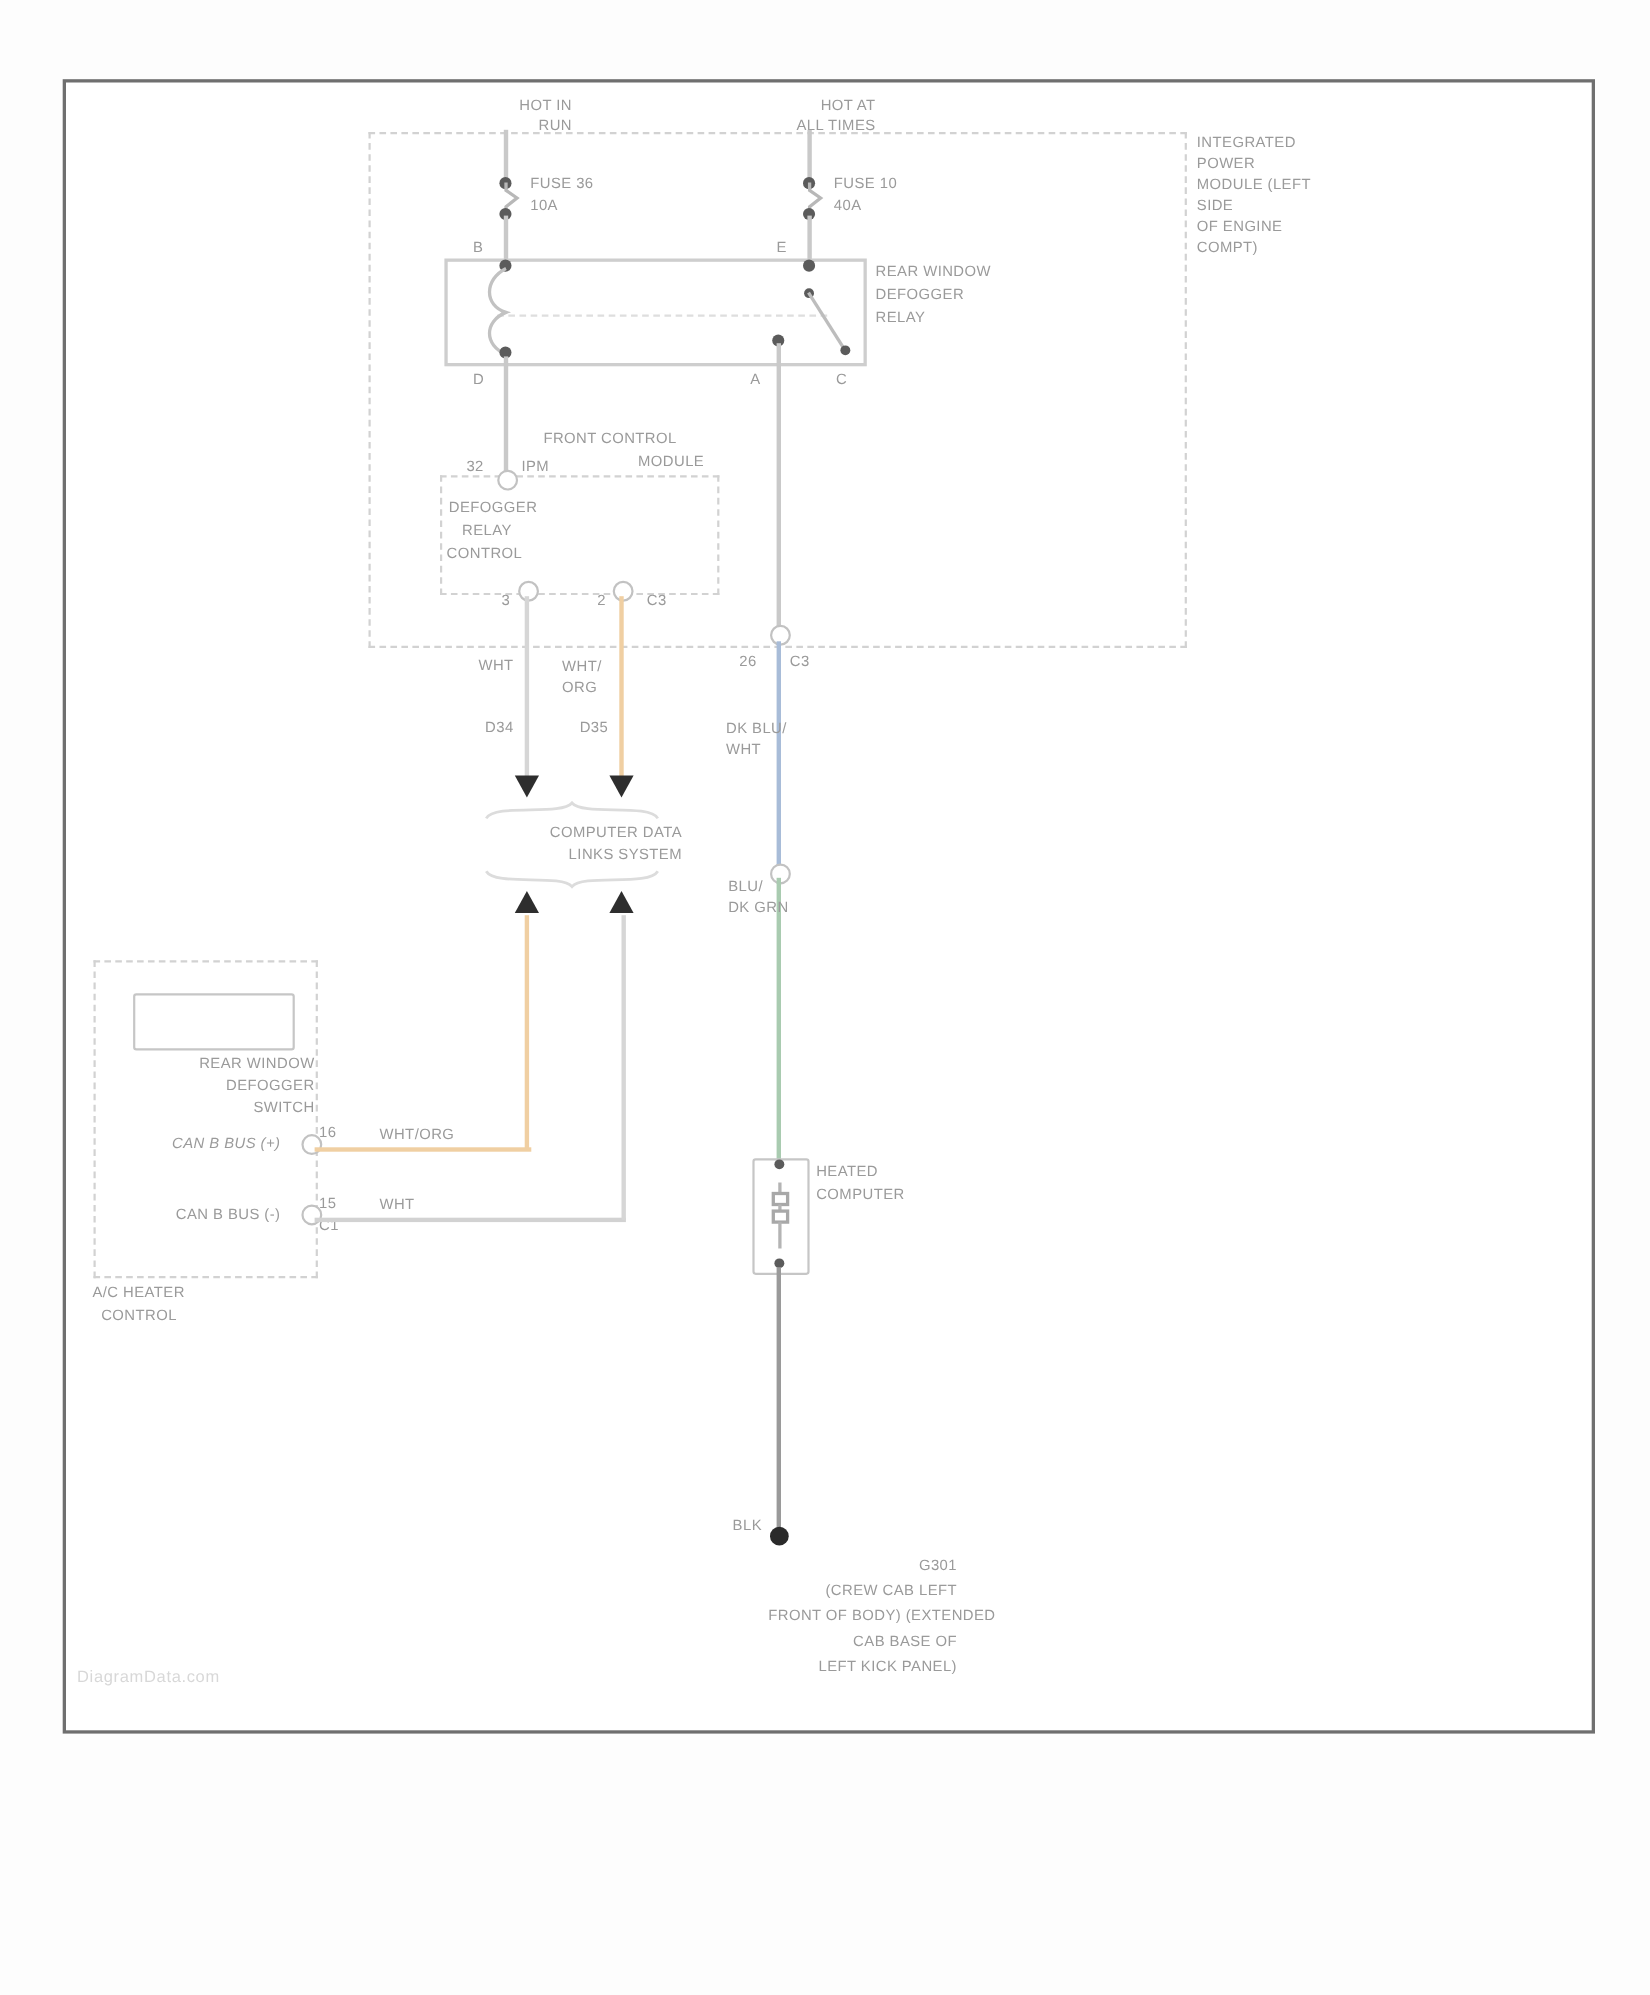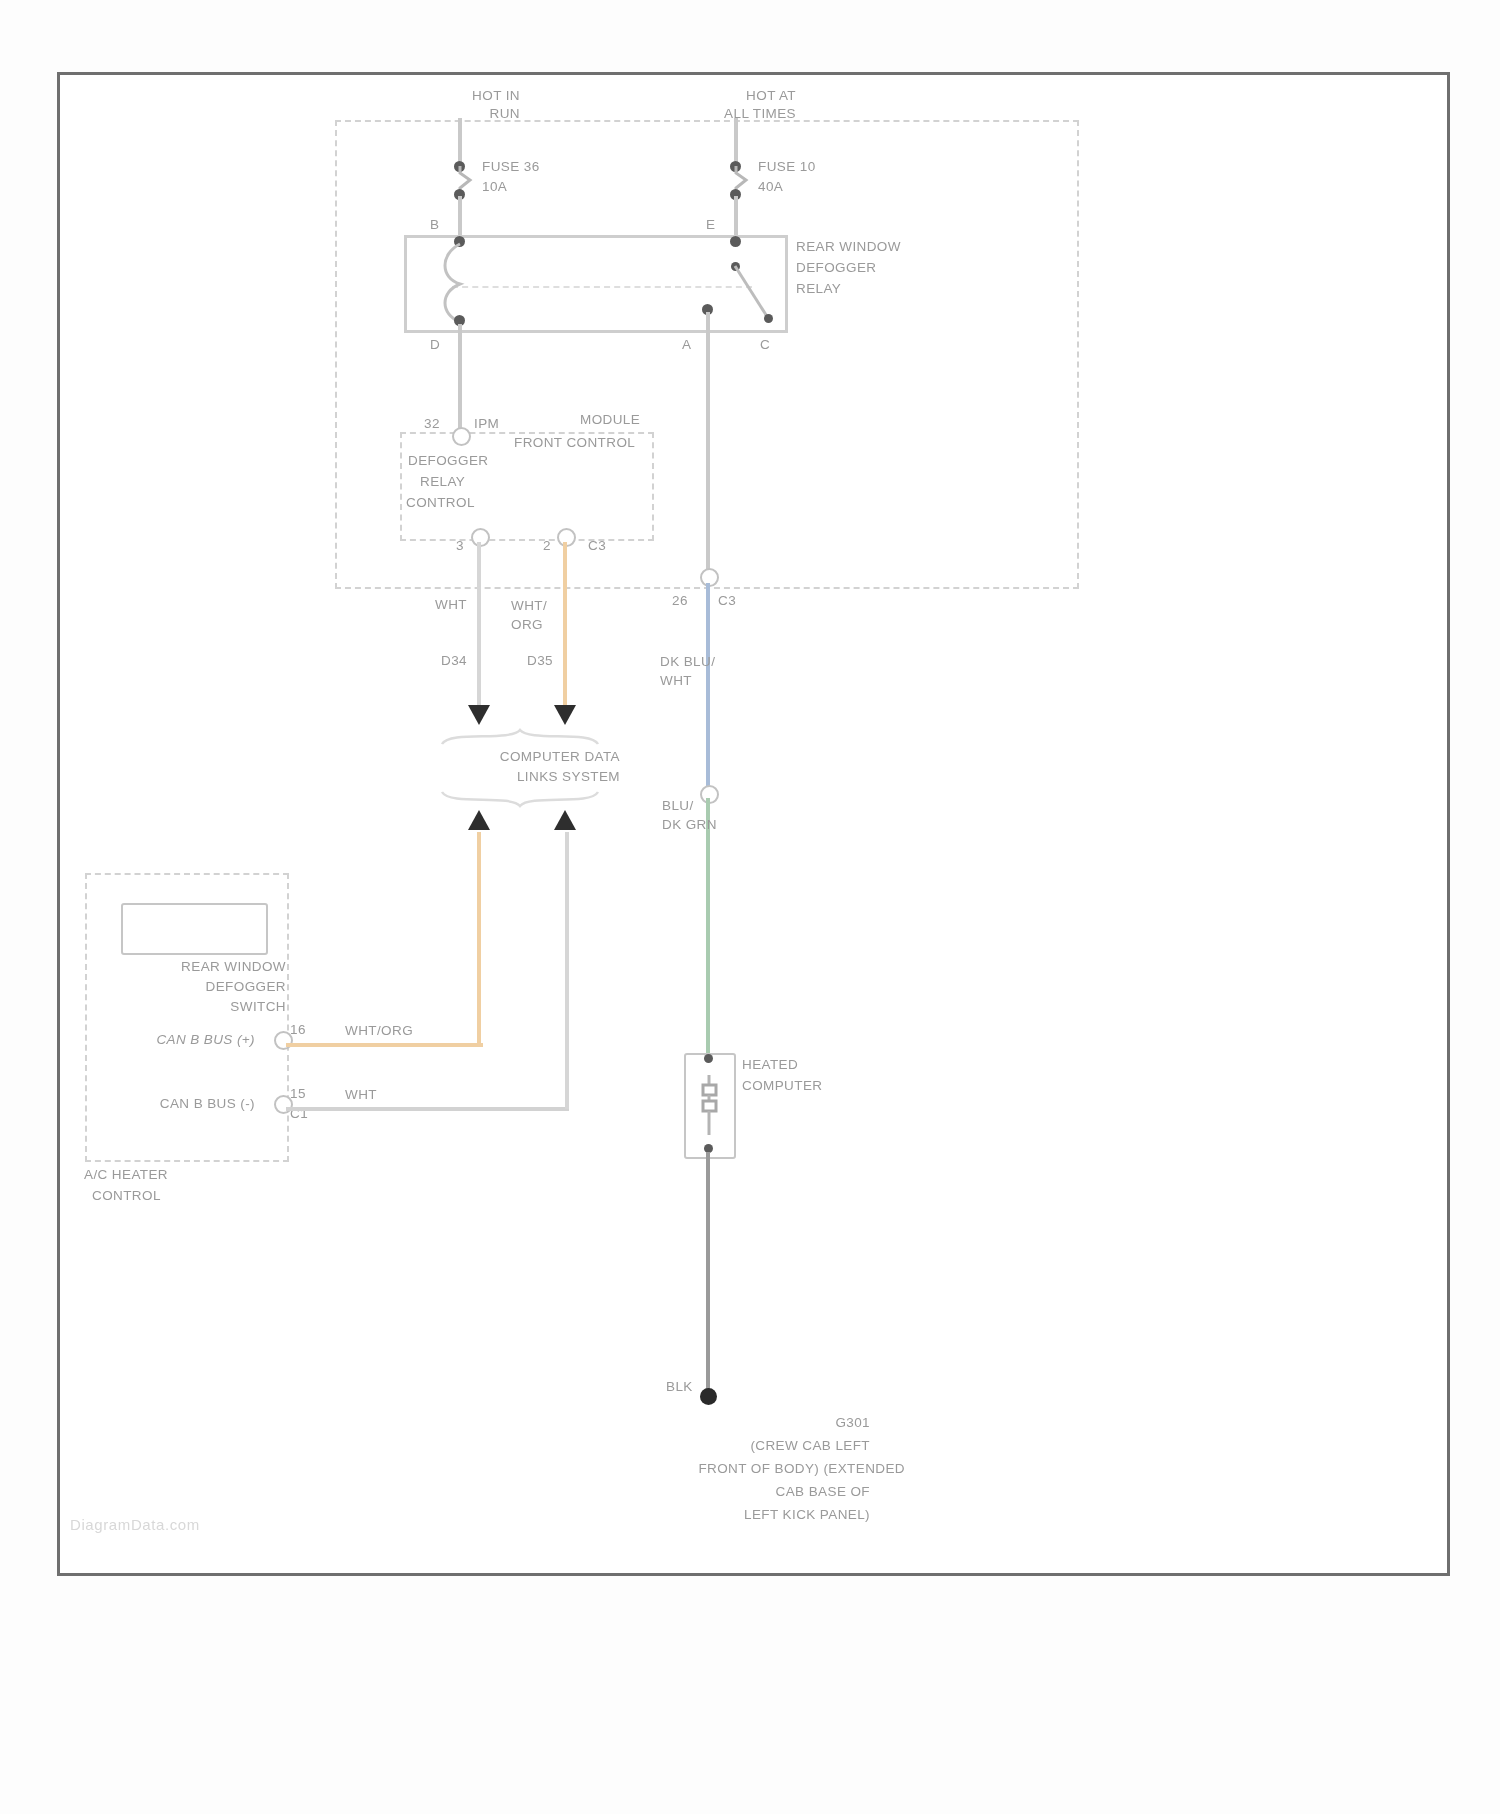--- a/index.html
+++ b/index.html
@@ -32,20 +32,26 @@
   svg{overflow:visible;}
 </style>
 </head>
 <body>
 
 <div id="page">
   <div id="border"></div>
 
   <div class="dash" style="left:335px;top:120px;width:740px;height:465px;border-width:2px;"></div>
 
+  <div class="t" style="left:1088px;top:120px;width:230px;line-height:19px;">INTEGRATED
+POWER
+MODULE (LEFT
+SIDE
+OF ENGINE
+COMPT)</div>
 
   <div class="t c" style="left:400px;top:87px;width:120px;">HOT IN</div>
   <div class="t c" style="left:400px;top:105px;width:120px;">RUN</div>
 
   <div class="vw" style="left:458px;top:118px;height:50px;"></div>
   <div class="dot" style="left:454px;top:161px;"></div>
 
   <svg class="fuse-zig" style="left:450px;top:166px;" width="26" height="30">
     <polyline points="10,0 10,7 20,14 10,22 10,30" fill="none" stroke="#b8b8b8" stroke-width="3"></polyline>
   </svg>
@@ -94,21 +100,21 @@
   <div class="t" style="left:682px;top:336px;">A</div>
   <div class="t" style="left:760px;top:336px;">C</div>
 
   <div class="t" style="left:796px;top:238px;">REAR WINDOW</div>
   <div class="t" style="left:796px;top:259px;">DEFOGGER</div>
   <div class="t" style="left:796px;top:280px;">RELAY</div>
 
   <div class="vw" style="left:458px;top:324px;height:110px;"></div>
 
   <div class="dash" style="left:400px;top:432px;width:250px;height:105px;border-width:2px;"></div>
-  <div class="t" style="left:514px;top:390px;margin-top:44px;">FRONT CONTROL</div>
+  <div class="t" style="left:494px;top:390px;">FRONT CONTROL</div>
   <div class="t" style="left:580px;top:411px;">MODULE</div>
   <div class="t" style="left:424px;top:415px;">32</div>
   <div class="t" style="left:474px;top:415px;">IPM</div>
   <div class="splice" style="left:452px;top:427px;"></div>
 
   <div class="t" style="left:408px;top:452px;">DEFOGGER</div>
   <div class="t" style="left:420px;top:473px;">RELAY</div>
   <div class="t" style="left:406px;top:494px;">CONTROL</div>
 
   <div class="t" style="left:456px;top:537px;">3</div>

